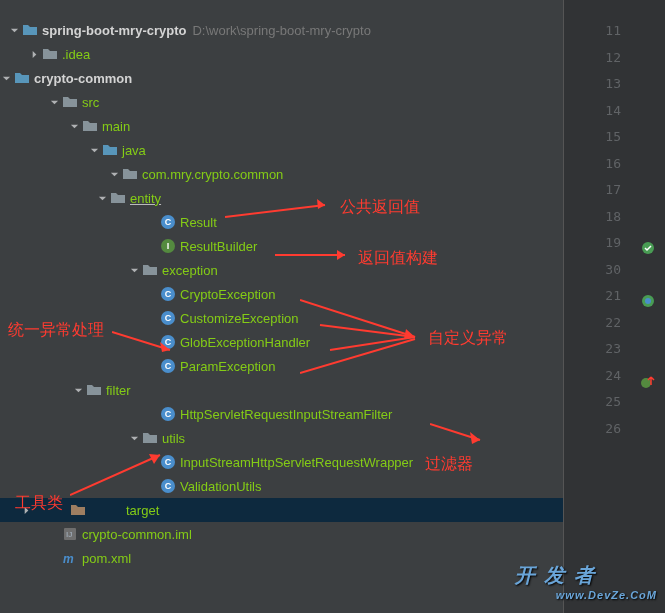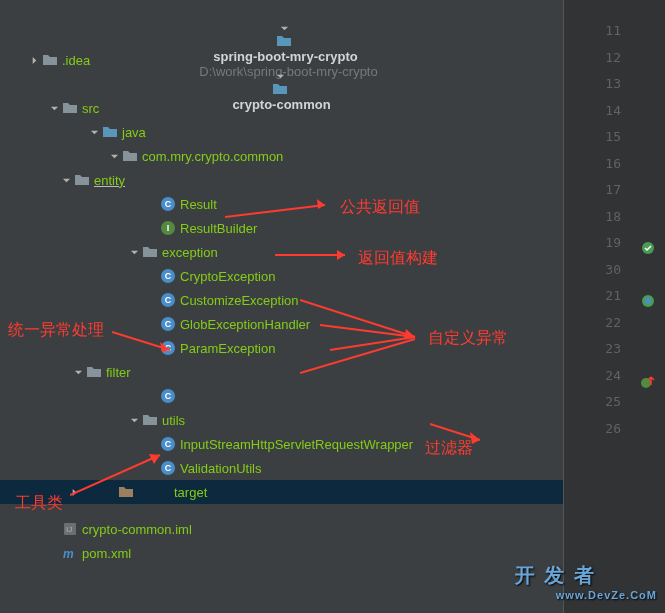--- a/index.html
+++ b/index.html
@@ -43,21 +43,21 @@
       position: relative;
     }
     .gi { position: absolute; left: 5px; width: 16px; height: 16px; }
     .tree-row {
       height: 24px;
       display: flex;
       align-items: center;
       position: relative;
       white-space: nowrap;
     }
-    .tree-row.root { margin-top: 24px; flex-direction: column; }
+    .tree-row.root { margin-top: 18px; }
     .tree-row.highlight2 { background: #0D293E; }
     .arrow {
       width: 12px;
       height: 12px;
       margin-right: 2px;
       display: inline-flex;
       align-items: center;
       justify-content: center;
       color: #AFB1B3;
     }
@@ -95,20 +95,21 @@
     }
     .arrow-svg line, .arrow-svg polyline { stroke: #FF3B30; stroke-width: 2; fill: none; }
     .arrow-svg polygon { fill: #FF3B30; }
     .watermark {
       position: absolute;
       right: 8px;
       bottom: 12px;
       color: #6AA5D8;
       font-size: 20px;
       font-weight: bold;
+      font-style: italic;
       letter-spacing: 2px;
       z-index: 20;
       text-shadow: 1px 1px 2px #000;
     }
     .watermark .sub { display: block; font-size: 11px; letter-spacing: 1px; color: #6AA5D8; text-align: right; padding-left: 41px; }
     .iml-icon rect { fill: #6E6E6E; }
     .iml-icon text { fill: #A9B7C6; font-size: 8px; font-family: Arial; }
     .pom-icon text { fill: #4A8ECC; font-size: 12px; font-weight: bold; font-style: italic; font-family: Arial; }
   </style>
 </head>
@@ -138,21 +139,21 @@
         </svg>
       </span>
     <span class="icon folder-icon">
         <svg viewBox="0 0 16 16">
           <path fill="currentColor" d="M1 3h5l2 2h7v8H1z"></path>
         </svg>
       </span>
     <span class="label">.idea</span>
   </div>
 
-  <div class="tree-row" style="flex-direction:column;">
+  <div class="tree-row" style="">
     <span class="arrow">
         <svg viewBox="0 0 10 10">
           <path fill="currentColor" d="M1 3 L5 7 L9 3 Z"></path>
         </svg>
       </span>
     <span class="icon folder-blue">
         <svg viewBox="0 0 16 16">
           <path fill="currentColor" d="M1 3h5l2 2h7v8H1z"></path>
         </svg>
       </span>
@@ -166,20 +167,33 @@
         </svg>
       </span>
     <span class="icon folder-icon">
         <svg viewBox="0 0 16 16">
           <path fill="currentColor" d="M1 3h5l2 2h7v8H1z"></path>
         </svg>
       </span>
     <span class="label">src</span>
   </div>
 
+  <div class="tree-row" style="padding-left:68px;">
+    <span class="arrow">
+        <svg viewBox="0 0 10 10">
+          <path fill="currentColor" d="M1 3 L5 7 L9 3 Z"></path>
+        </svg>
+      </span>
+    <span class="icon folder-icon">
+        <svg viewBox="0 0 16 16">
+          <path fill="currentColor" d="M1 3h5l2 2h7v8H1z"></path>
+        </svg>
+      </span>
+    <span class="label">main</span>
+  </div>
 
   <div class="tree-row" style="padding-left:88px;">
     <span class="arrow">
         <svg viewBox="0 0 10 10">
           <path fill="currentColor" d="M1 3 L5 7 L9 3 Z"></path>
         </svg>
       </span>
     <span class="icon folder-blue">
         <svg viewBox="0 0 16 16">
           <path fill="currentColor" d="M1 3h5l2 2h7v8H1z"></path>
@@ -195,21 +209,21 @@
         </svg>
       </span>
     <span class="icon folder-icon">
         <svg viewBox="0 0 16 16">
           <path fill="currentColor" d="M1 3h5l2 2h7v8H1z"></path>
         </svg>
       </span>
     <span class="label">com.mry.crypto.common</span>
   </div>
 
-  <div class="tree-row" style="padding-left:60px;text-decoration:underline;">
+  <div class="tree-row" style="padding-left:96px;text-decoration:underline;">
     <span class="arrow">
         <svg viewBox="0 0 10 10">
           <path fill="currentColor" d="M1 3 L5 7 L9 3 Z"></path>
         </svg>
       </span>
     <span class="icon folder-icon">
         <svg viewBox="0 0 16 16">
           <path fill="currentColor" d="M1 3h5l2 2h7v8H1z"></path>
         </svg>
       </span>
@@ -304,20 +318,21 @@
     <span class="label">filter</span>
   </div>
 
   <div class="tree-row" style="padding-left:160px;">
     <span class="icon class-icon">
         <svg viewBox="0 0 16 16">
           <circle cx="8" cy="8" r="7"></circle>
           <text x="8" y="11" class="class-letter">C</text>
         </svg>
       </span>
+    <span class="label">HttpServletRequestInputStreamFilter</span>
   </div>
 
   <div class="tree-row" style="padding-left:128px;">
     <span class="arrow">
         <svg viewBox="0 0 10 10">
           <path fill="currentColor" d="M1 3 L5 7 L9 3 Z"></path>
         </svg>
       </span>
     <span class="icon folder-icon">
         <svg viewBox="0 0 16 16">
@@ -340,35 +355,35 @@
   <div class="tree-row" style="padding-left:160px;">
     <span class="icon class-icon">
         <svg viewBox="0 0 16 16">
           <circle cx="8" cy="8" r="7"></circle>
           <text x="8" y="11" class="class-letter">C</text>
         </svg>
       </span>
     <span class="label">ValidationUtils</span>
   </div>
 
-  <div class="tree-row highlight2" style="padding-left:68px;gap:36px;">
+  <div class="tree-row highlight2" style="padding-left:20px;gap:36px;">
     <span class="arrow">
         <svg viewBox="0 0 10 10">
           <path fill="currentColor" d="M3 1 L7 5 L3 9 Z"></path>
         </svg>
       </span>
     <span class="icon folder-orange">
         <svg viewBox="0 0 16 16">
           <path fill="currentColor" d="M1 3h5l2 2h7v8H1z"></path>
         </svg>
       </span>
     <span class="label">target</span>
   </div>
 
-  <div class="tree-row" style="padding-left:62px;margin-top:13px;">
+  <div class="tree-row" style="padding-left:62px;">
     <span class="icon iml-icon">
         <svg viewBox="0 0 16 16">
           <rect x="2" y="2" width="12" height="12" rx="1"></rect>
           <text x="4" y="11">IJ</text>
         </svg>
       </span>
     <span class="label">crypto-common.iml</span>
   </div>
 
   <div class="tree-row" style="padding-left:62px;">
@@ -377,21 +392,21 @@
           <text x="1" y="13">m</text>
         </svg>
       </span>
     <span class="label">pom.xml</span>
   </div>
 
   <div class="annotation" style="top:197px;left:340px;">公共返回值</div>
   <div class="annotation" style="top:320px;left:8px;">统一异常处理</div>
   <div class="annotation" style="top:248px;left:358px;">返回值构建</div>
   <div class="annotation" style="top:328px;left:428px;">自定义异常</div>
-  <div class="annotation" style="top:438px;left:425px;">过滤器</div>
+  <div class="annotation" style="top:454px;left:425px;">过滤器</div>
   <div class="annotation" style="top:493px;left:15px;">工具类</div>
 
   <svg class="arrow-svg" style="top:195px;left:225px;" width="115" height="30">
       <line x1="0" y1="22" x2="100" y2="10"></line>
       <polygon points="100,10 92,4 93,14"></polygon>
     </svg>
   <svg class="arrow-svg" style="top:245px;left:275px;" width="85" height="20">
       <line x1="0" y1="10" x2="70" y2="10"></line>
       <polygon points="70,10 62,5 62,15"></polygon>
     </svg>

